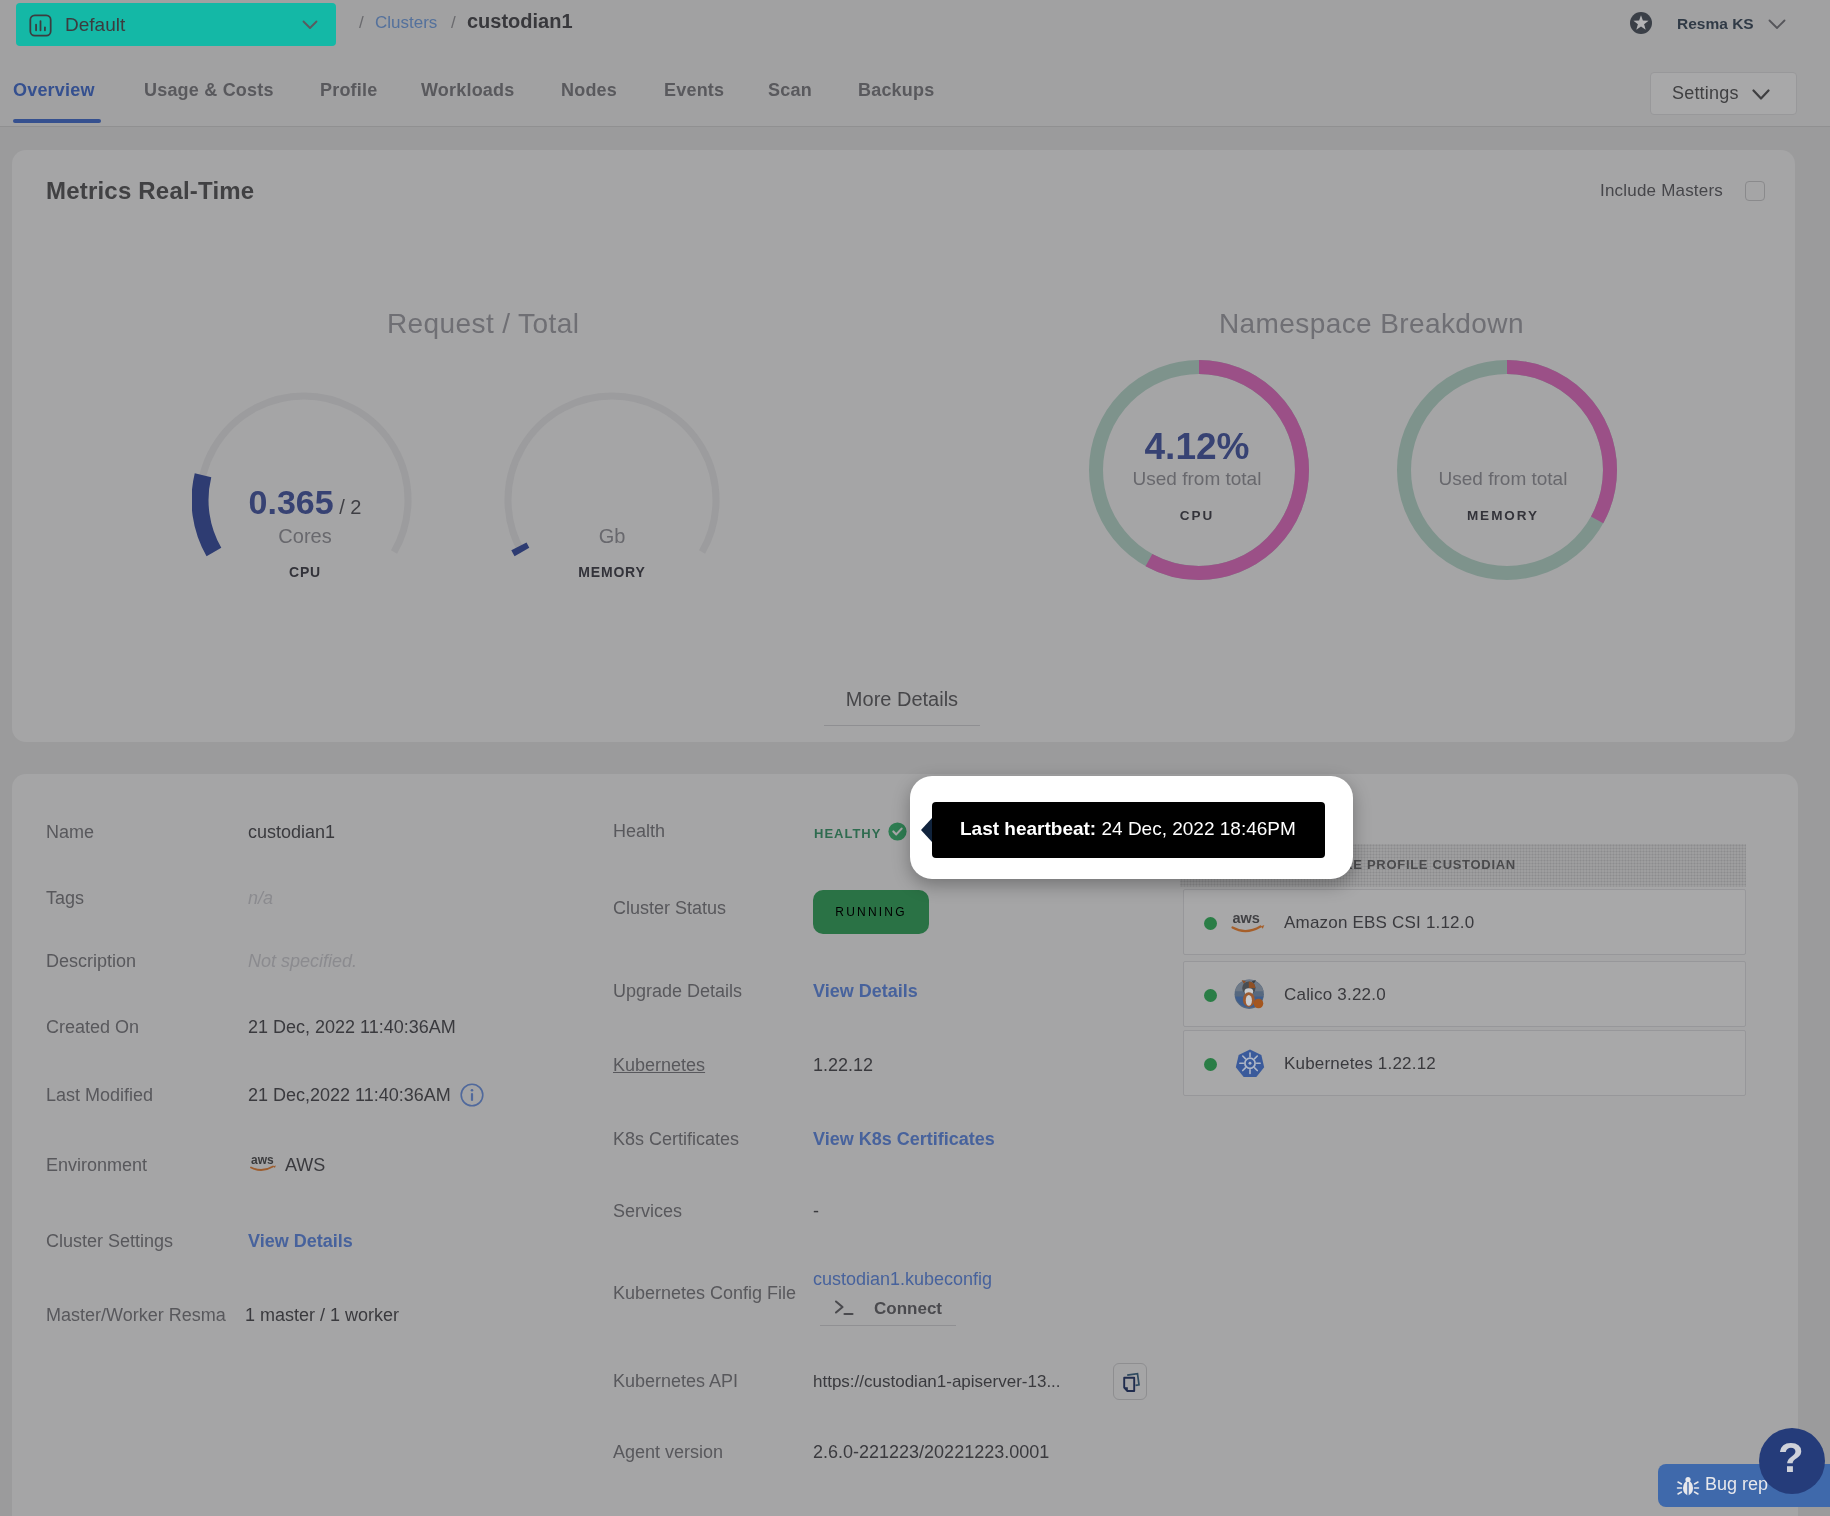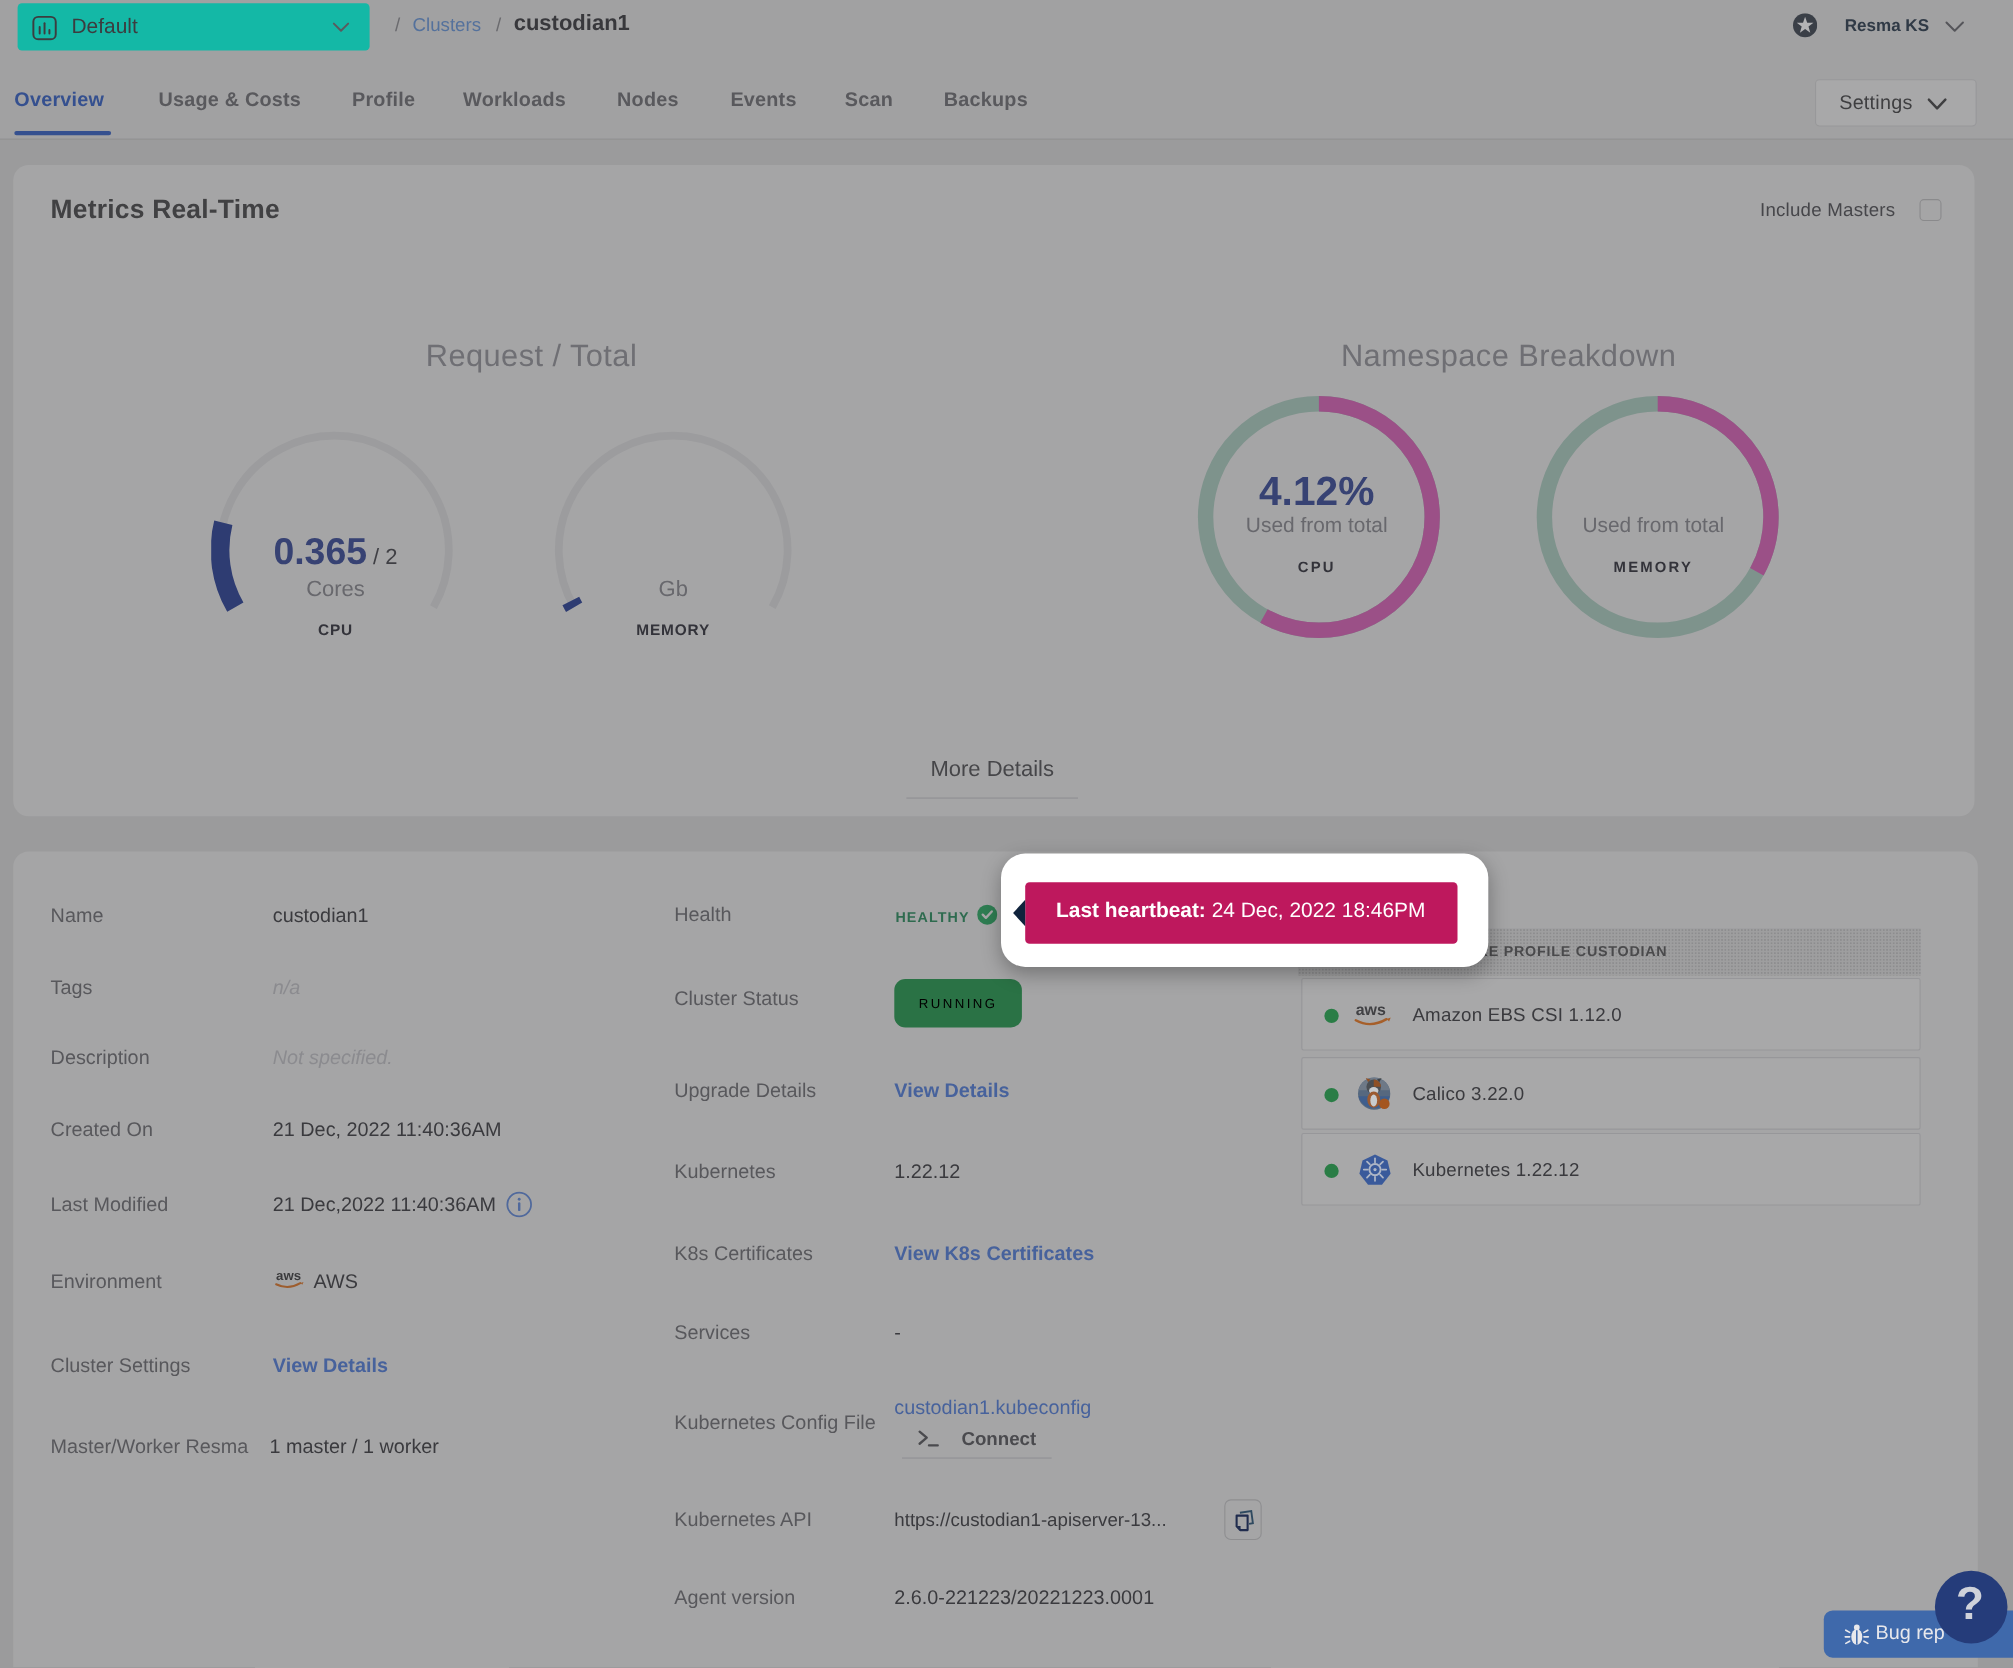--- a/index.html
+++ b/index.html
@@ -29,21 +29,21 @@
 .lbl { position:absolute; font-size:18px; color:#58585c; }
 .val { position:absolute; font-size:18px; color:#3a3a3e; }
 .vlink { position:absolute; font-size:18px; color:#47629c; font-weight:bold; }
 .ital { position:absolute; font-size:18px; color:#8b8b8f; font-style:italic; }
 
 .irow { position:absolute; left:1171px; width:563px; height:66px; background:#a8a8a9; border:1px solid #97979a; border-radius:2px; }
 .irow .dot { position:absolute; left:20px; top:27px; width:13px; height:13px; border-radius:50%; background:#2a7d46; }
 .irow .itxt { position:absolute; left:100px; top:23px; font-size:17px; color:#3a3a3e; letter-spacing:0.2px; }
 
 #tooltipWrap { position:absolute; left:910px; top:776px; width:443px; height:103px; background:#ffffff; border-radius:22px; box-shadow:0 6px 18px rgba(0,0,0,0.3); }
-#tooltipBox { position:absolute; left:22px; top:26px; width:393px; height:56px; background:#be185d; border-radius:4px; }
+#tooltipBox { position:absolute; left:22px; top:26px; width:393px; height:56px; background:#000000; border-radius:4px; }
 #tooltipBox .arrow { position:absolute; left:-11px; top:16px; width:0; height:0; border-top:12px solid transparent; border-bottom:12px solid transparent; border-right:11px solid #10233c; }
 #tooltipBox .ttext { position:absolute; left:28px; top:16px; font-size:19px; color:#ffffff; }
 
 #helpCircle { position:absolute; left:1759px; top:1428px; width:66px; height:66px; border-radius:50%; background:#253c7a; }
 #helpCircle span { position:absolute; left:19px; top:6px; font-size:42px; font-weight:bold; color:#cfd2da; }
 #bugBtn { position:absolute; left:1658px; top:1464px; width:172px; height:43px; border-radius:8px 0 0 8px; background:#3f69ab; }
 #bugBtn span { position:absolute; left:47px; top:10px; font-size:18px; color:#e8e8ec; }
 </style>
 </head>
 <body>
@@ -168,21 +168,21 @@
     <svg class="abs" style="left:876px; top:48px;" width="19" height="19" viewBox="0 0 23 23">
       <circle cx="11.5" cy="11.5" r="11" fill="#2e7d52"></circle>
       <path d="M6.5 11.5 L10 15 L16.5 8" fill="none" stroke="#a8a8a9" stroke-width="2.6" stroke-linecap="round" stroke-linejoin="round"></path>
     </svg>
     <span class="lbl" style="left:601px; top:124px;">Cluster Status</span>
     <div class="abs" style="left:801px; top:116px; width:116px; height:44px; background:#2a7245; border-radius:10px; text-align:center;">
       <span style="font-size:12px; font-weight:normal; letter-spacing:2.2px; color:#000000; line-height:44px;">RUNNING</span>
     </div>
     <span class="lbl" style="left:601px; top:207px;">Upgrade Details</span>
     <span class="vlink" style="left:801px; top:207px;">View Details</span>
-    <span class="lbl" style="left:601px; top:281px;">Kubernetes</span>
+    <span class="lbl" style="left:601px; top:281px;text-decoration:underline;">Kubernetes</span>
     <span class="val" style="left:801px; top:281px;">1.22.12</span>
     <span class="lbl" style="left:601px; top:355px;">K8s Certificates</span>
     <span class="vlink" style="left:801px; top:355px;">View K8s Certificates</span>
     <span class="lbl" style="left:601px; top:427px;">Services</span>
     <span class="val" style="left:801px; top:427px;">-</span>
     <span class="lbl" style="left:601px; top:509px;">Kubernetes Config File</span>
     <span class="vlink" style="left:801px; top:495px; font-weight:normal;">custodian1.kubeconfig</span>
     <div class="abs" style="left:808px; top:522px; width:136px; height:30px; border-bottom:1px solid #909093;">
       <svg class="abs" style="left:14px; top:4px;" width="20" height="16" viewBox="0 0 20 16">
         <path d="M2 1.5 L8.5 7 L2 12.5" fill="none" stroke="#4a4a4e" stroke-width="2.1" stroke-linecap="round" stroke-linejoin="round"></path>

